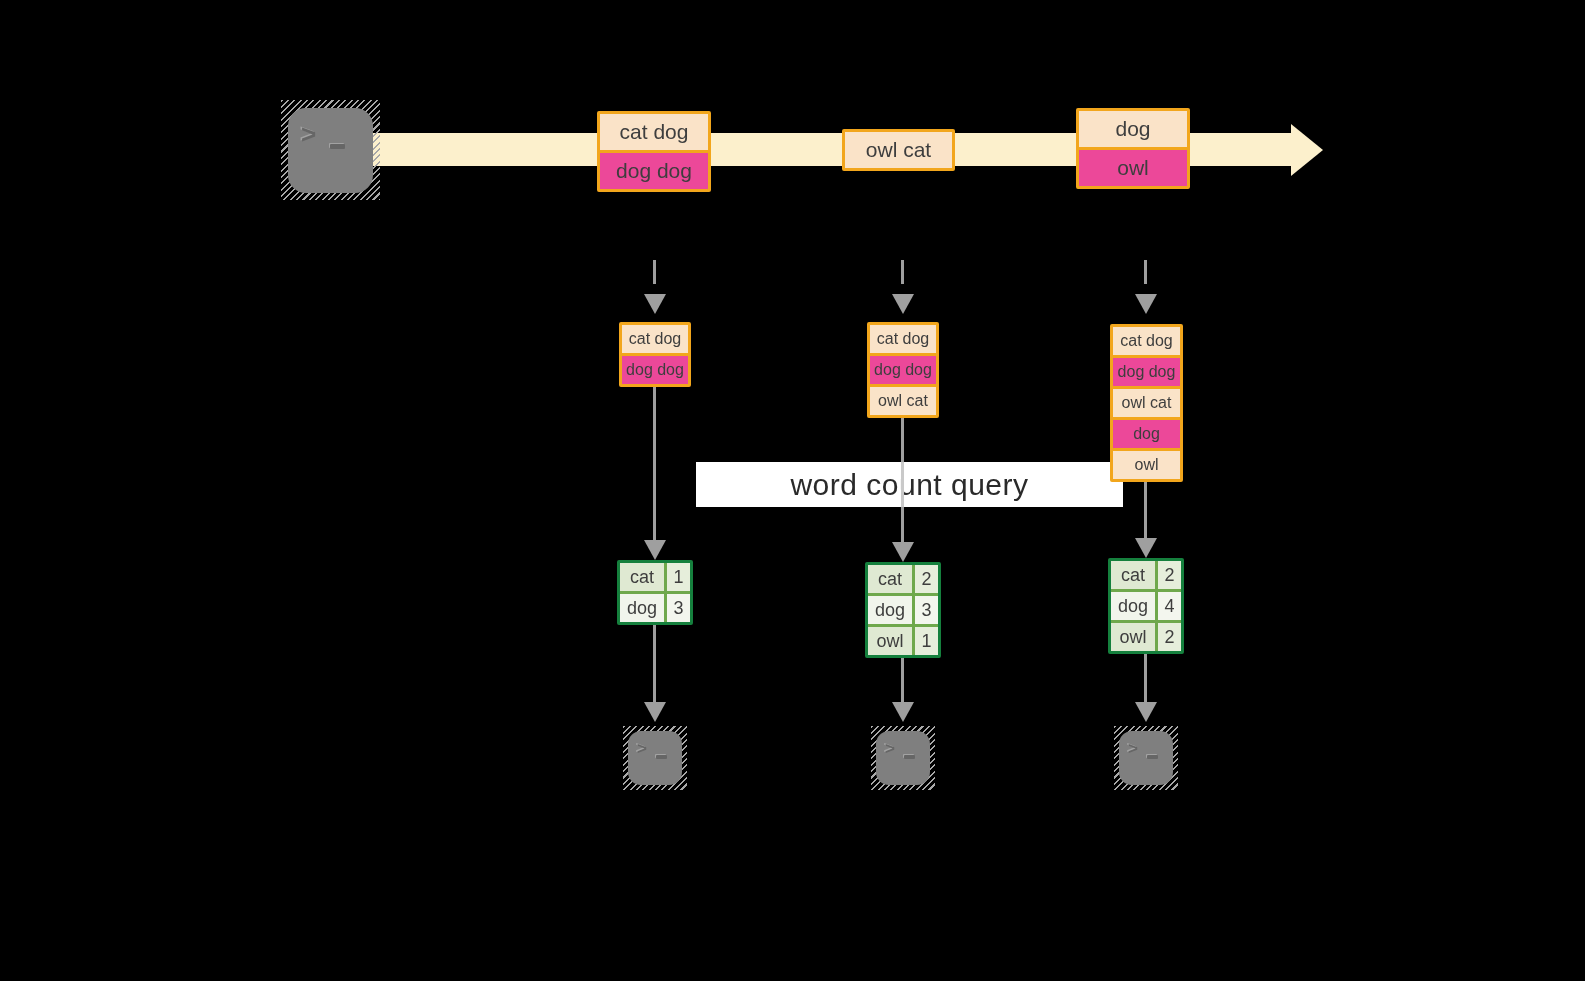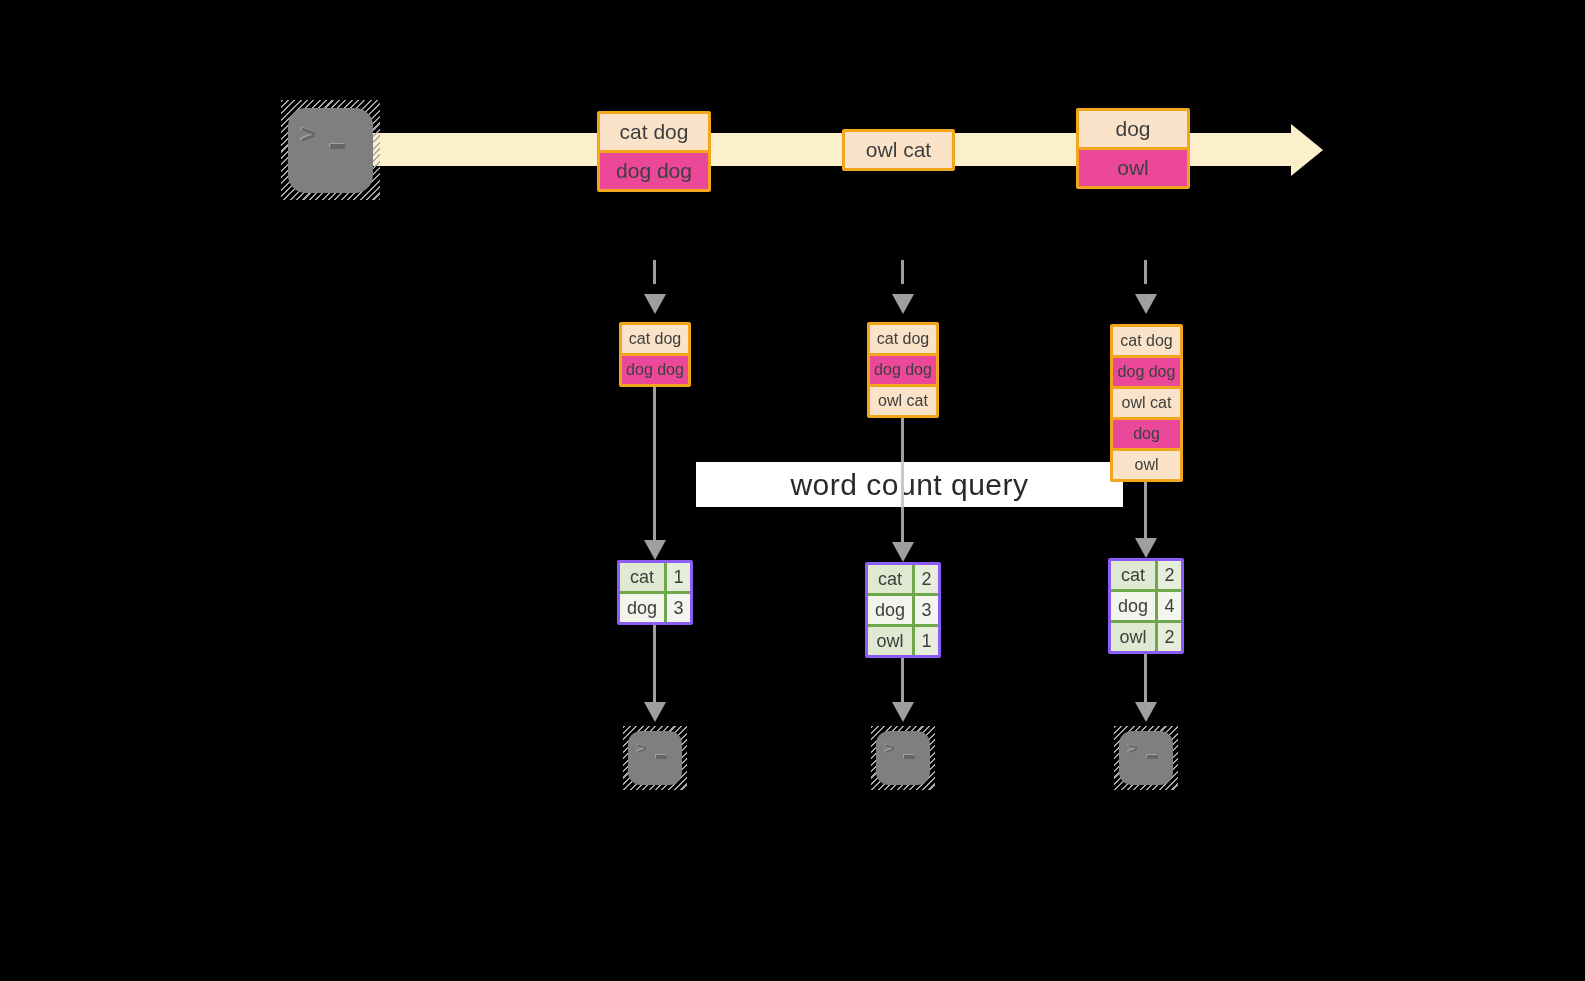--- a/index.html
+++ b/index.html
@@ -59,21 +59,21 @@
   }
 
   
   .qlabel{
     background:#ffffff;display:flex;align-items:center;justify-content:center;
     font-size:30px;color:#2a2a2a;letter-spacing:0.5px;
   }
 
   
   .gtable{
-    box-sizing:border-box;border:3px solid #8b5cf6;border-radius:2px;background:#fde047;
+    box-sizing:border-box;border:3px solid #15803d;border-radius:2px;background:#fde047;
   }
   .grow{display:flex;height:28px;}
   .grow + .grow{border-top:3px solid #6fa84c;}
   .gword{
     width:44px;display:flex;align-items:center;justify-content:center;
     font-size:18px;
   }
   .gnum{
     flex:1;border-left:3px solid #6fa84c;display:flex;align-items:center;justify-content:center;
     font-size:18px;

